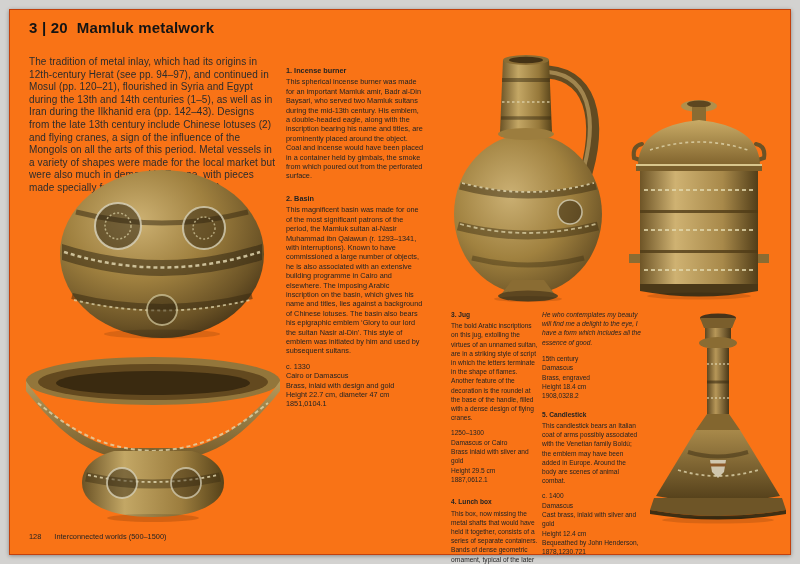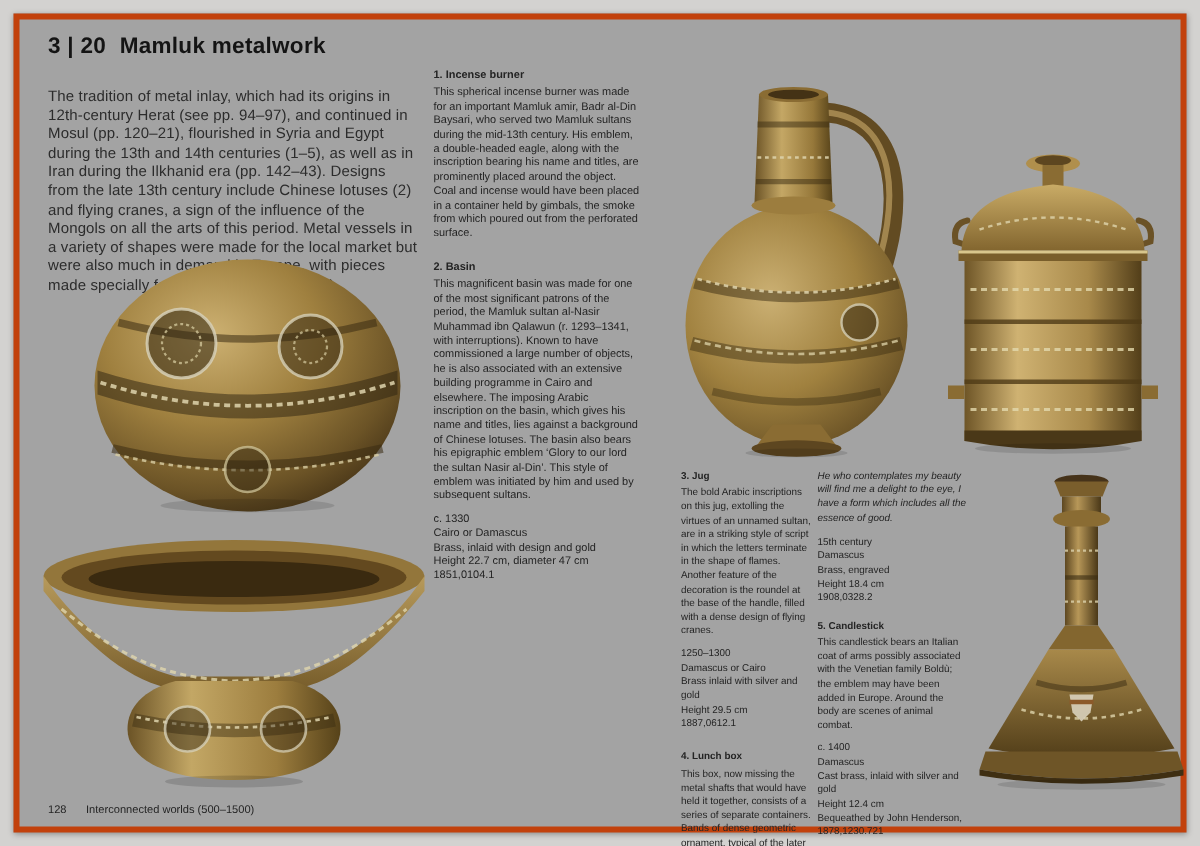--- a/index.html
+++ b/index.html
@@ -7,22 +7,22 @@
   body {
     background: #d3d2d0;
     font-family: "Liberation Sans", sans-serif;
     color: #1f1f1f;
     position: relative;
   }
   .spread {
     position: absolute;
     left: 9px; top: 9px;
     width: 782px; height: 546px;
-    background: #a3a3a3;
-    border: 4px solid #c2410c;
+    background: #f97316;
+    border: 1px solid #c2410c;
     box-shadow: 0 1px 4px rgba(0,0,0,0.35);
   }
   .abs { position: absolute; }
 
   
   .title { left: 19px; top: 9px; font-size: 15px; font-weight: bold; letter-spacing: 0.2px; color: #141414; white-space: nowrap; }
   .title .num { margin-right: 9px; }
   .intro {
     left: 19px; top: 46px; width: 248px;
     font-size: 10px; line-height: 12.6px; letter-spacing: 0.1px; color: #2c2c2c;
@@ -45,21 +45,21 @@
   
   .photo { line-height: 0; }
   .photo svg { width: 100%; height: 100%; }
   .ph-incense     { left: 44px;  top: 158px; width: 216px; height: 172px; }
   .ph-basin       { left: 12px;  top: 341px; width: 262px; height: 172px; }
   .ph-jug         { left: 440px; top: 36px;  width: 162px; height: 256px; }
   .ph-lunchbox    { left: 618px; top: 84px;  width: 142px; height: 210px; }
   .ph-candlestick { left: 638px; top: 302px; width: 140px; height: 216px; }
 
   
-  .col-entries-left  { left: 276px; top: 32px;  width: 138px; }
+  .col-entries-left  { left: 276px; top: 56px;  width: 138px; }
   .col-a             { left: 441px; top: 300px; width: 88px;  }
   .col-b             { left: 532px; top: 300px; width: 100px; }
   .col-b .block { margin-bottom: 7px; }
   .col-b .entry { margin-top: 9px; }
 </style>
 </head>
 <body>
 
 <div class="spread">
 

